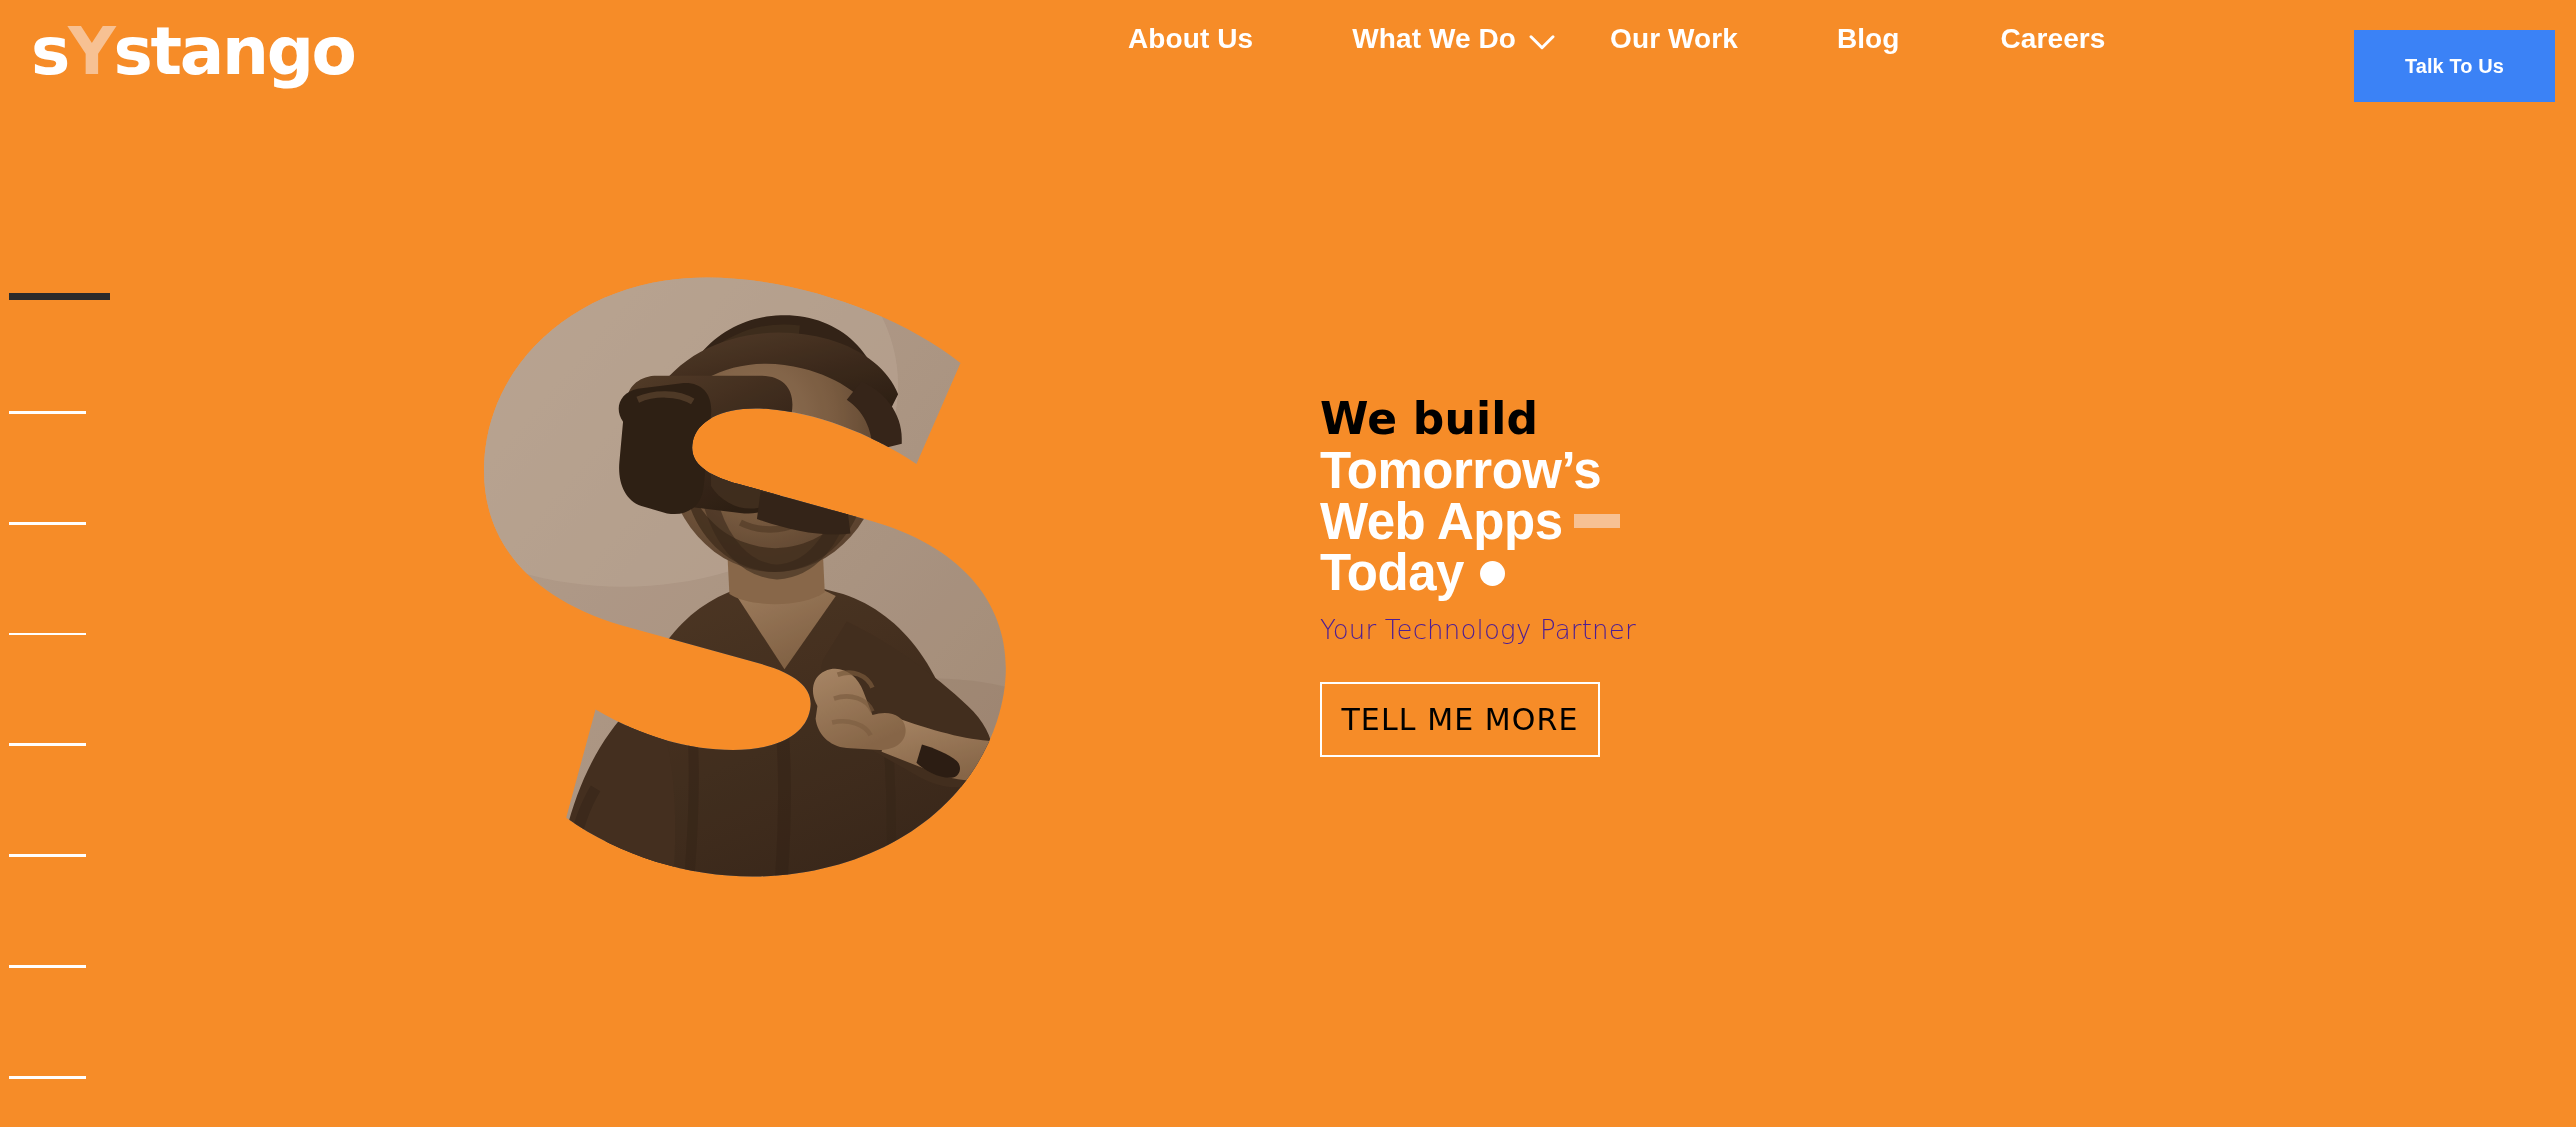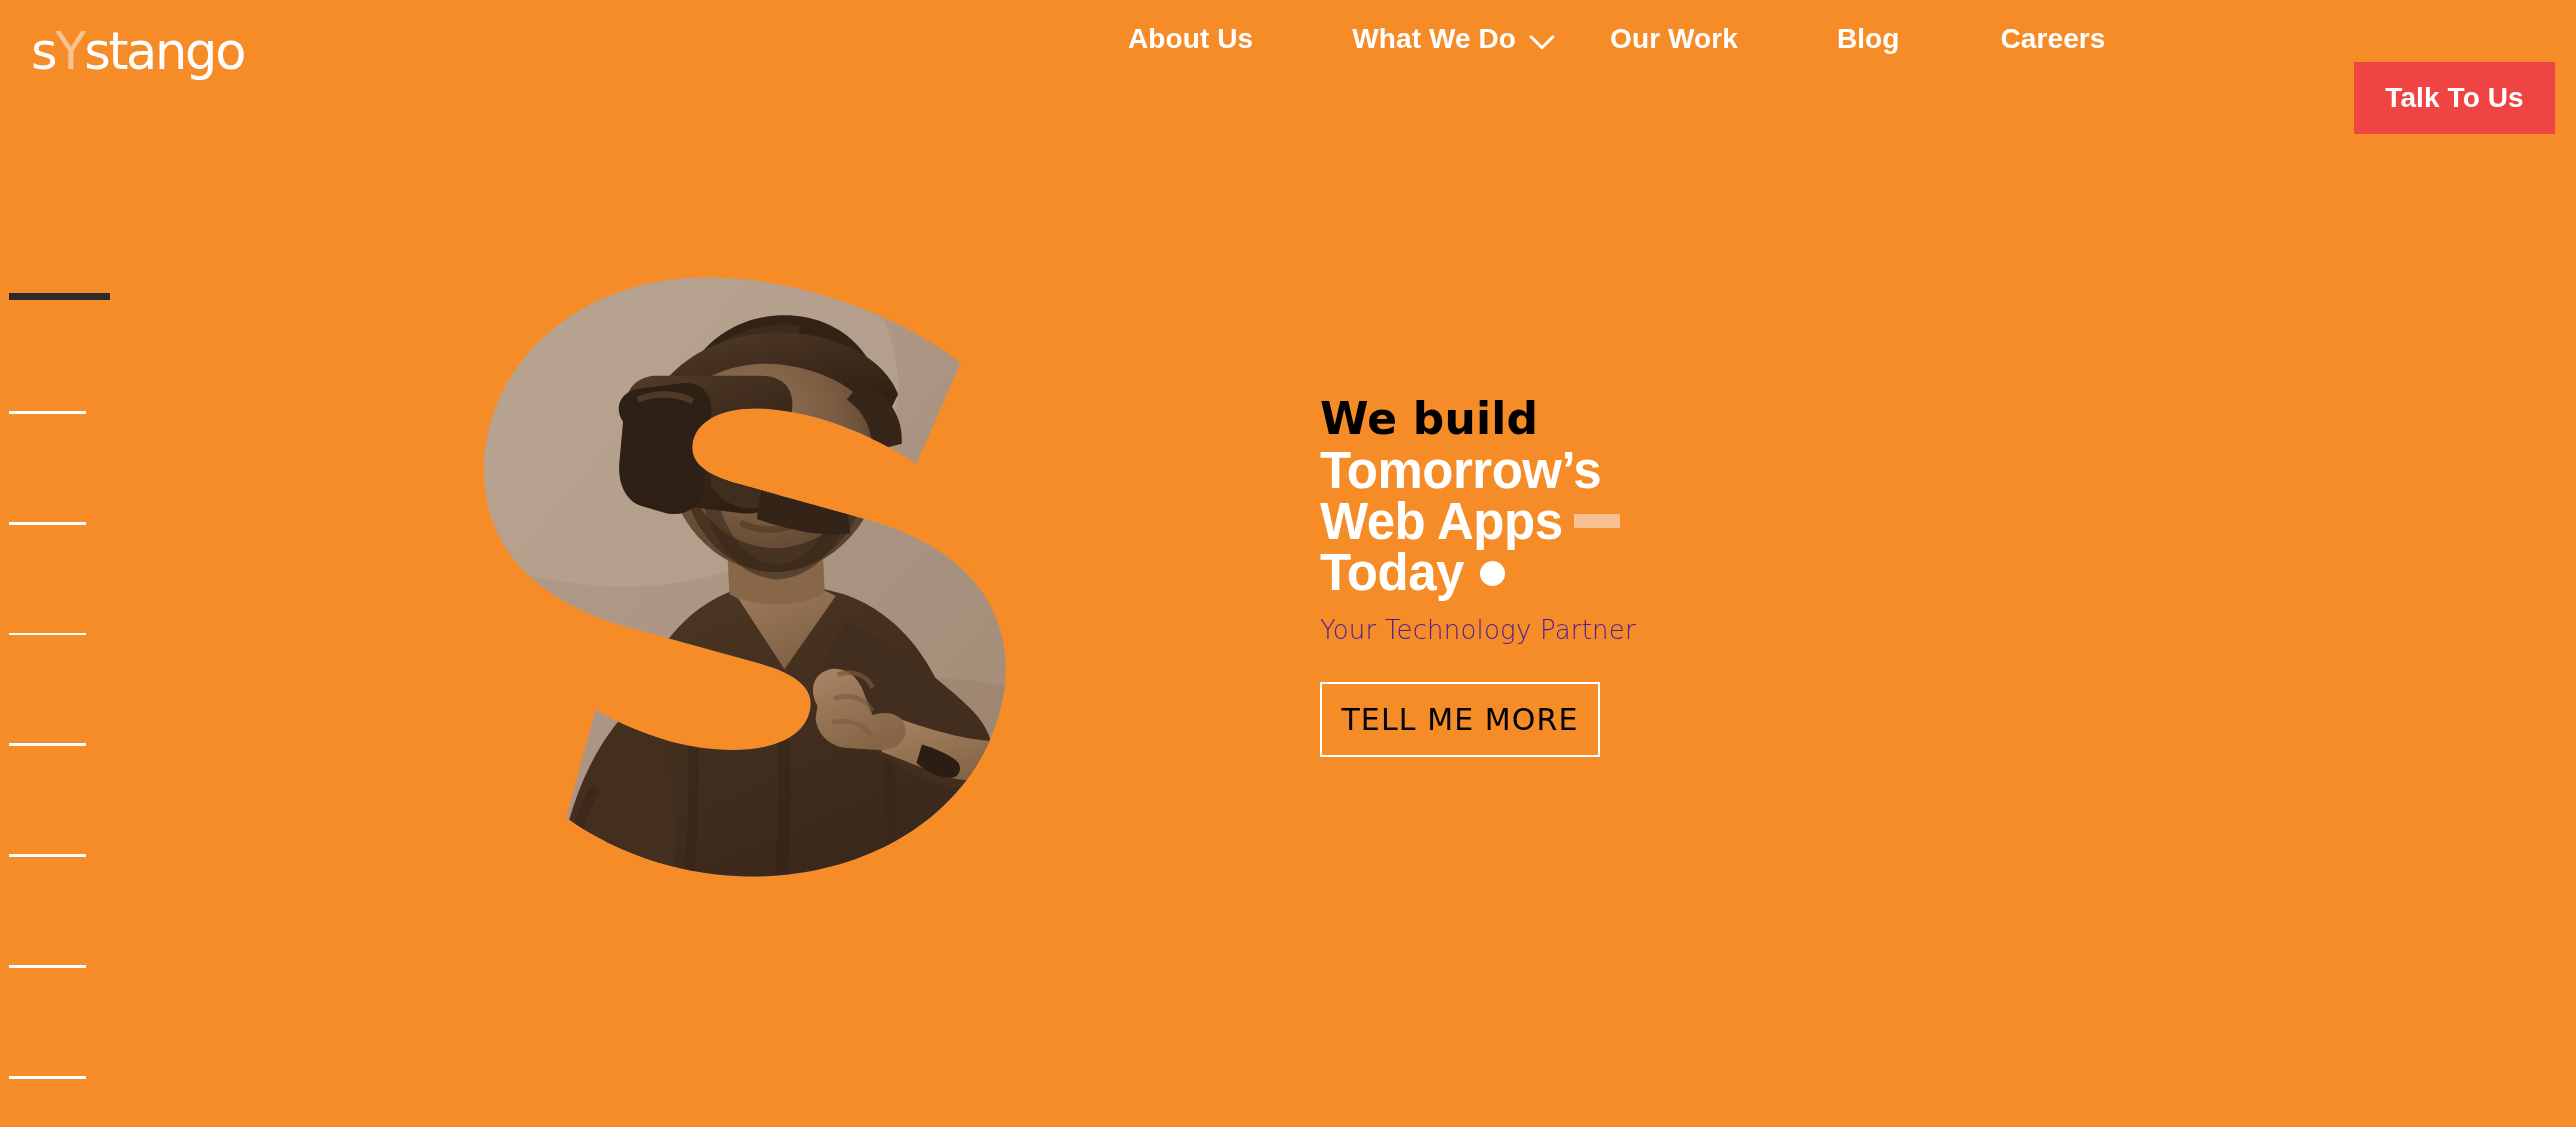--- a/index.html
+++ b/index.html
@@ -31,22 +31,22 @@
     position:absolute;
     left:31px;
     top:5.5px;
     height:92px;
     display:flex;
     align-items:center;
     cursor:pointer;
   }
   .brand-logo {
     font-family:"DejaVu Sans", sans-serif;
-    font-size:51px;
-    font-weight:400;
+    font-size:66px;
+    font-weight:700;
     letter-spacing:-2.3px;
     line-height:1;
     color:#ffffff;
     white-space:nowrap;
   }
   .brand-logo .logo-y {
     color:#F7C193;
   }
 
   .main-nav {
@@ -91,33 +91,32 @@
     top:3.7px;
   }
   .chevron-down-icon svg { display:block; }
 
   .talk-btn {
     position:absolute;
     left:2354px;
     top:30px;
     width:201px;
     height:72px;
-    background:#ef4444;
+    background:#3b82f6;
     color:#ffffff;
-    font-size:28px;
+    font-size:20px;
     font-weight:bold;
     letter-spacing:0.1px;
     display:flex;
     align-items:center;
     justify-content:center;
     border:none;
     cursor:pointer;
     font-family:"Liberation Sans", sans-serif;
     white-space:nowrap;
-    margin-top:32px;
   }
 
   
   .left-rail {
     position:absolute;
     left:0;
     top:0;
     width:293px;
     height:1128px;
     z-index:20;

